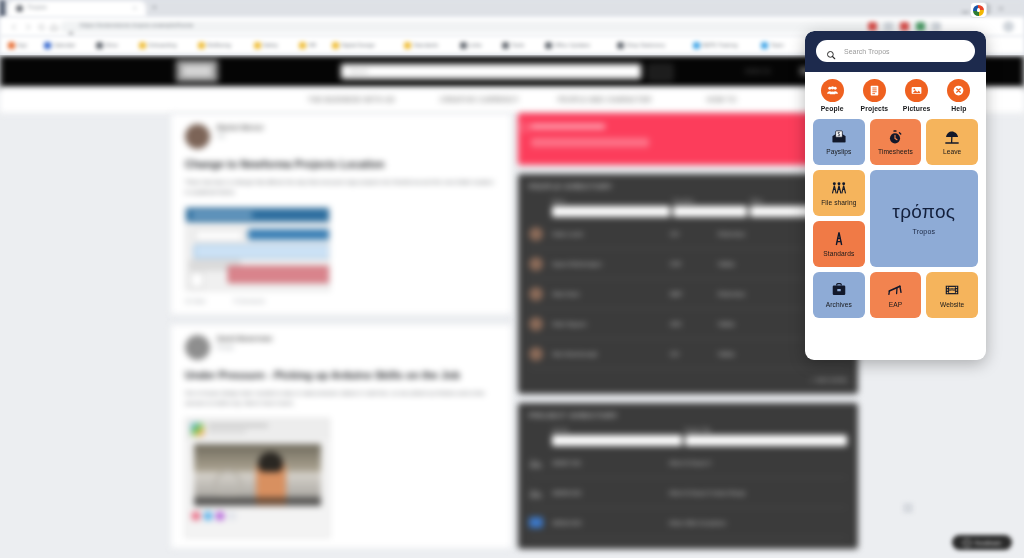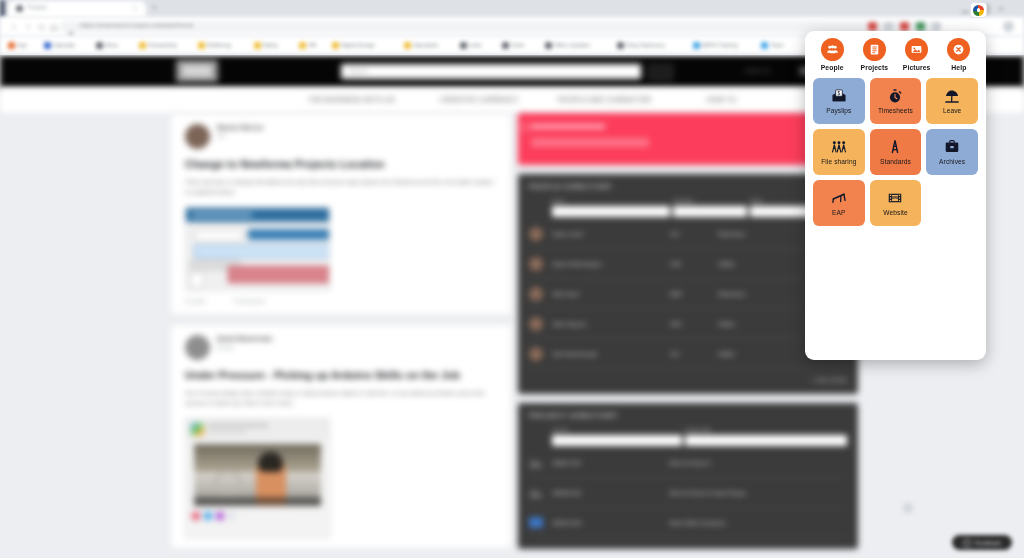--- a/index.html
+++ b/index.html
@@ -451,20 +451,31 @@
   <div class="float-dot blur-soft"></div>
 
   <div class="feedback-pill blur-soft">
     <i></i>
     <span>Feedback</span>
   </div>
 </div>
 
 <div id="tropos-popup">
 
+  <div class="tp-header">
+    <div class="tp-search">
+      <span class="mag">
+        <svg viewBox="0 0 16 16">
+            <circle cx="7" cy="7" r="4.6" fill="none" stroke="#2b2b2b" stroke-width="1.6"></circle>
+            <line x1="10.4" y1="10.4" x2="14" y2="14" stroke="#2b2b2b" stroke-width="1.8" stroke-linecap="round"></line>
+          </svg>
+      </span>
+      <input type="text" placeholder="Search Tropos" style="">
+    </div>
+  </div>
 
   <div class="tp-circles" id="tp-circles">
       <div class="tp-circle-item">
         <div class="tp-circle" style="background: rgb(239, 97, 32);">
           <svg viewBox="0 0 24 24">
             <circle cx="7" cy="8" r="2.7" fill="#fff"></circle>
             <circle cx="17" cy="8" r="2.7" fill="#fff"></circle>
             <circle cx="12" cy="7" r="3" fill="#fff"></circle>
             <path d="M2 18c0-3 2.4-4.6 5-4.6S12 15 12 18z" fill="#fff"></path>
             <path d="M12 18c0-3 2.4-4.6 5-4.6S22 15 22 18z" fill="#fff"></path>
@@ -544,20 +555,24 @@
           <svg viewBox="0 0 24 24">
             <circle cx="5" cy="5.6" r="2.2" fill="#12182a"></circle>
             <circle cx="12" cy="5.6" r="2.2" fill="#12182a"></circle>
             <circle cx="19" cy="5.6" r="2.2" fill="#12182a"></circle>
             <path d="M5 8.4 L2.2 20 M5 8.4 L7.8 20 M3.6 14 h2.8" stroke="#12182a" stroke-width="1.7" fill="none"></path>
             <path d="M12 8.4 L9.2 20 M12 8.4 L14.8 20 M10.6 14 h2.8" stroke="#12182a" stroke-width="1.7" fill="none"></path>
             <path d="M19 8.4 L16.2 20 M19 8.4 L21.8 20 M17.6 14 h2.8" stroke="#12182a" stroke-width="1.7" fill="none"></path>
           </svg>
         </span>
         <div class="tile-lab">File sharing</div>
+      </div>
+      <div class="tile tile-brand" style="background: rgb(142, 171, 214);">
+        <div class="greek">τρόπος</div>
+        <div class="latin">Tropos</div>
       </div>
       <div class="tile" style="background: rgb(240, 122, 70);">
         <span>
           <svg viewBox="0 0 24 24">
             <path d="M12 2 L8 21 M12 2 L16 21" stroke="#12182a" stroke-width="2.1" fill="none"></path>
             <path d="M9.4 11 h5.2" stroke="#12182a" stroke-width="2.1"></path>
             <path d="M8.8 16 h6.4" stroke="#12182a" stroke-width="1.7"></path>
           </svg>
         </span>
         <div class="tile-lab">Standards</div>

